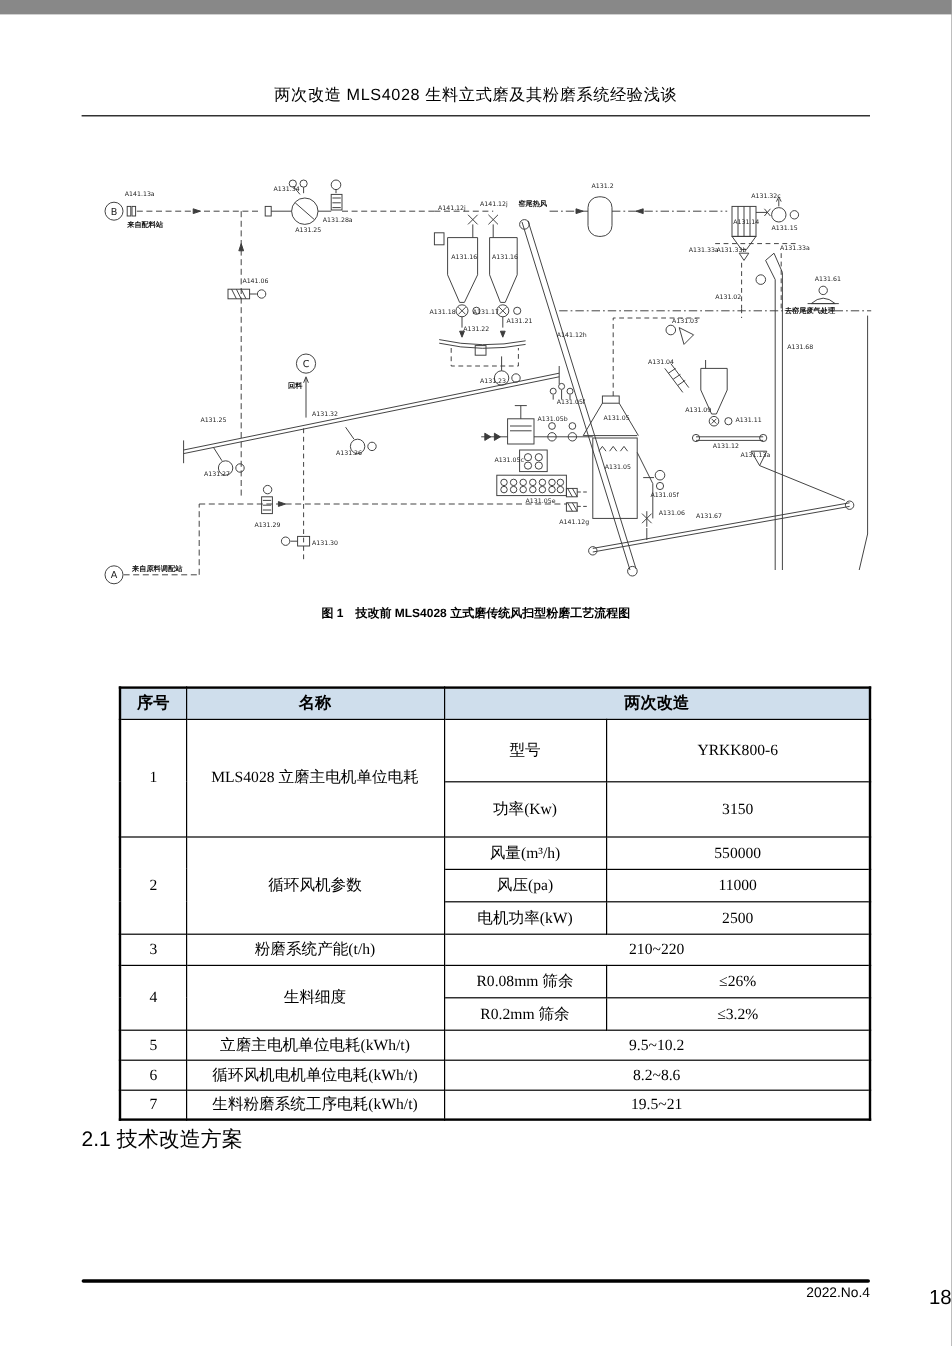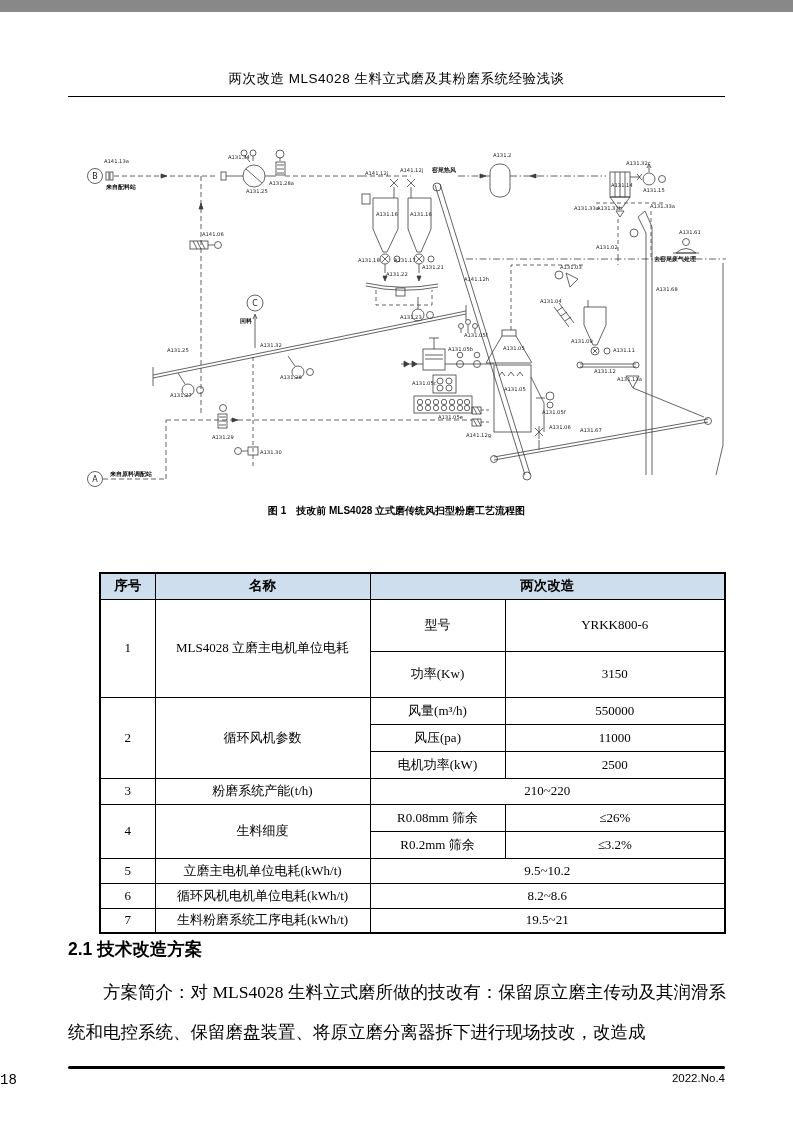--- a/index.html
+++ b/index.html
@@ -18,26 +18,26 @@
   .tab-cap{position:absolute;left:0;top:537px;width:100%;text-align:center;
            font-family:"Liberation Sans","DejaVu Sans",sans-serif;font-weight:600;font-size:13.5px;}
   table.params{position:absolute;left:99px;top:560px;width:625px;border-collapse:collapse;table-layout:fixed;
                font-size:13px;}
   table.params th,table.params td{border:1px solid #000;text-align:center;vertical-align:middle;
                padding:1px 3px;overflow:hidden;}
   table.params{border:2px solid #000;}
   table.params th{background:#cfdeec;font-family:"Liberation Sans","DejaVu Sans",sans-serif;
                font-weight:bold;font-size:13.5px;border-bottom:1.5px solid #000;}
   .sec-head{position:absolute;left:68px;top:925px;font-family:"Liberation Sans","DejaVu Sans",sans-serif;
-            font-weight:bold;font-size:17.5px;}
+            font-weight:normal;font-size:17.5px;}
   .body-par{position:absolute;left:68px;top:960px;width:658px;font-size:17.5px;line-height:40px;
             text-align:justify;text-indent:2em;}
   .ftr-rule{position:absolute;left:68px;top:1054px;width:657px;height:3px;background:#000;border-radius:2px;}
-  .ftr-page{position:absolute;left:0;top:1060px;width:100%;text-align:left;
-            font-family:Liberation Mono, monospace;font-size:14px;}
+  .ftr-page{position:absolute;left:0;top:1060px;width:100%;text-align:right;
+            font-family:Liberation Sans, sans-serif;font-size:17px;}
   .ftr-issue{position:absolute;right:68px;top:1060px;
             font-family:"Liberation Sans","DejaVu Sans",sans-serif;font-size:11.5px;}
 </style>
 </head>
 <body>
 
 <div class="page">
 
   <div class="hdr-title">两次改造 MLS4028 生料立式磨及其粉磨系统经验浅谈</div>
   <div class="hdr-rule"></div>
@@ -396,19 +396,18 @@
     </tr>
     <tr style="height:25px">
       <td>7</td>
       <td>生料粉磨系统工序电耗(kWh/t)</td>
       <td colspan="2">19.5~21</td>
     </tr>
   </tbody>
     </table>
 
   <div class="sec-head">2.1 技术改造方案</div>
-  <div class="body-par">方案简介：对 MLS4028 生料立式磨所做的技改有：保留原立磨主传动及其润滑系统和电控系统、保留磨盘装置、将原立磨分离器拆下进行现场技改，改造成</div>
 
   <div class="ftr-rule"></div>
   <div class="ftr-page">18</div>
   <div class="ftr-issue">2022.No.4</div>
 
 </div>
 
 </body></html>

